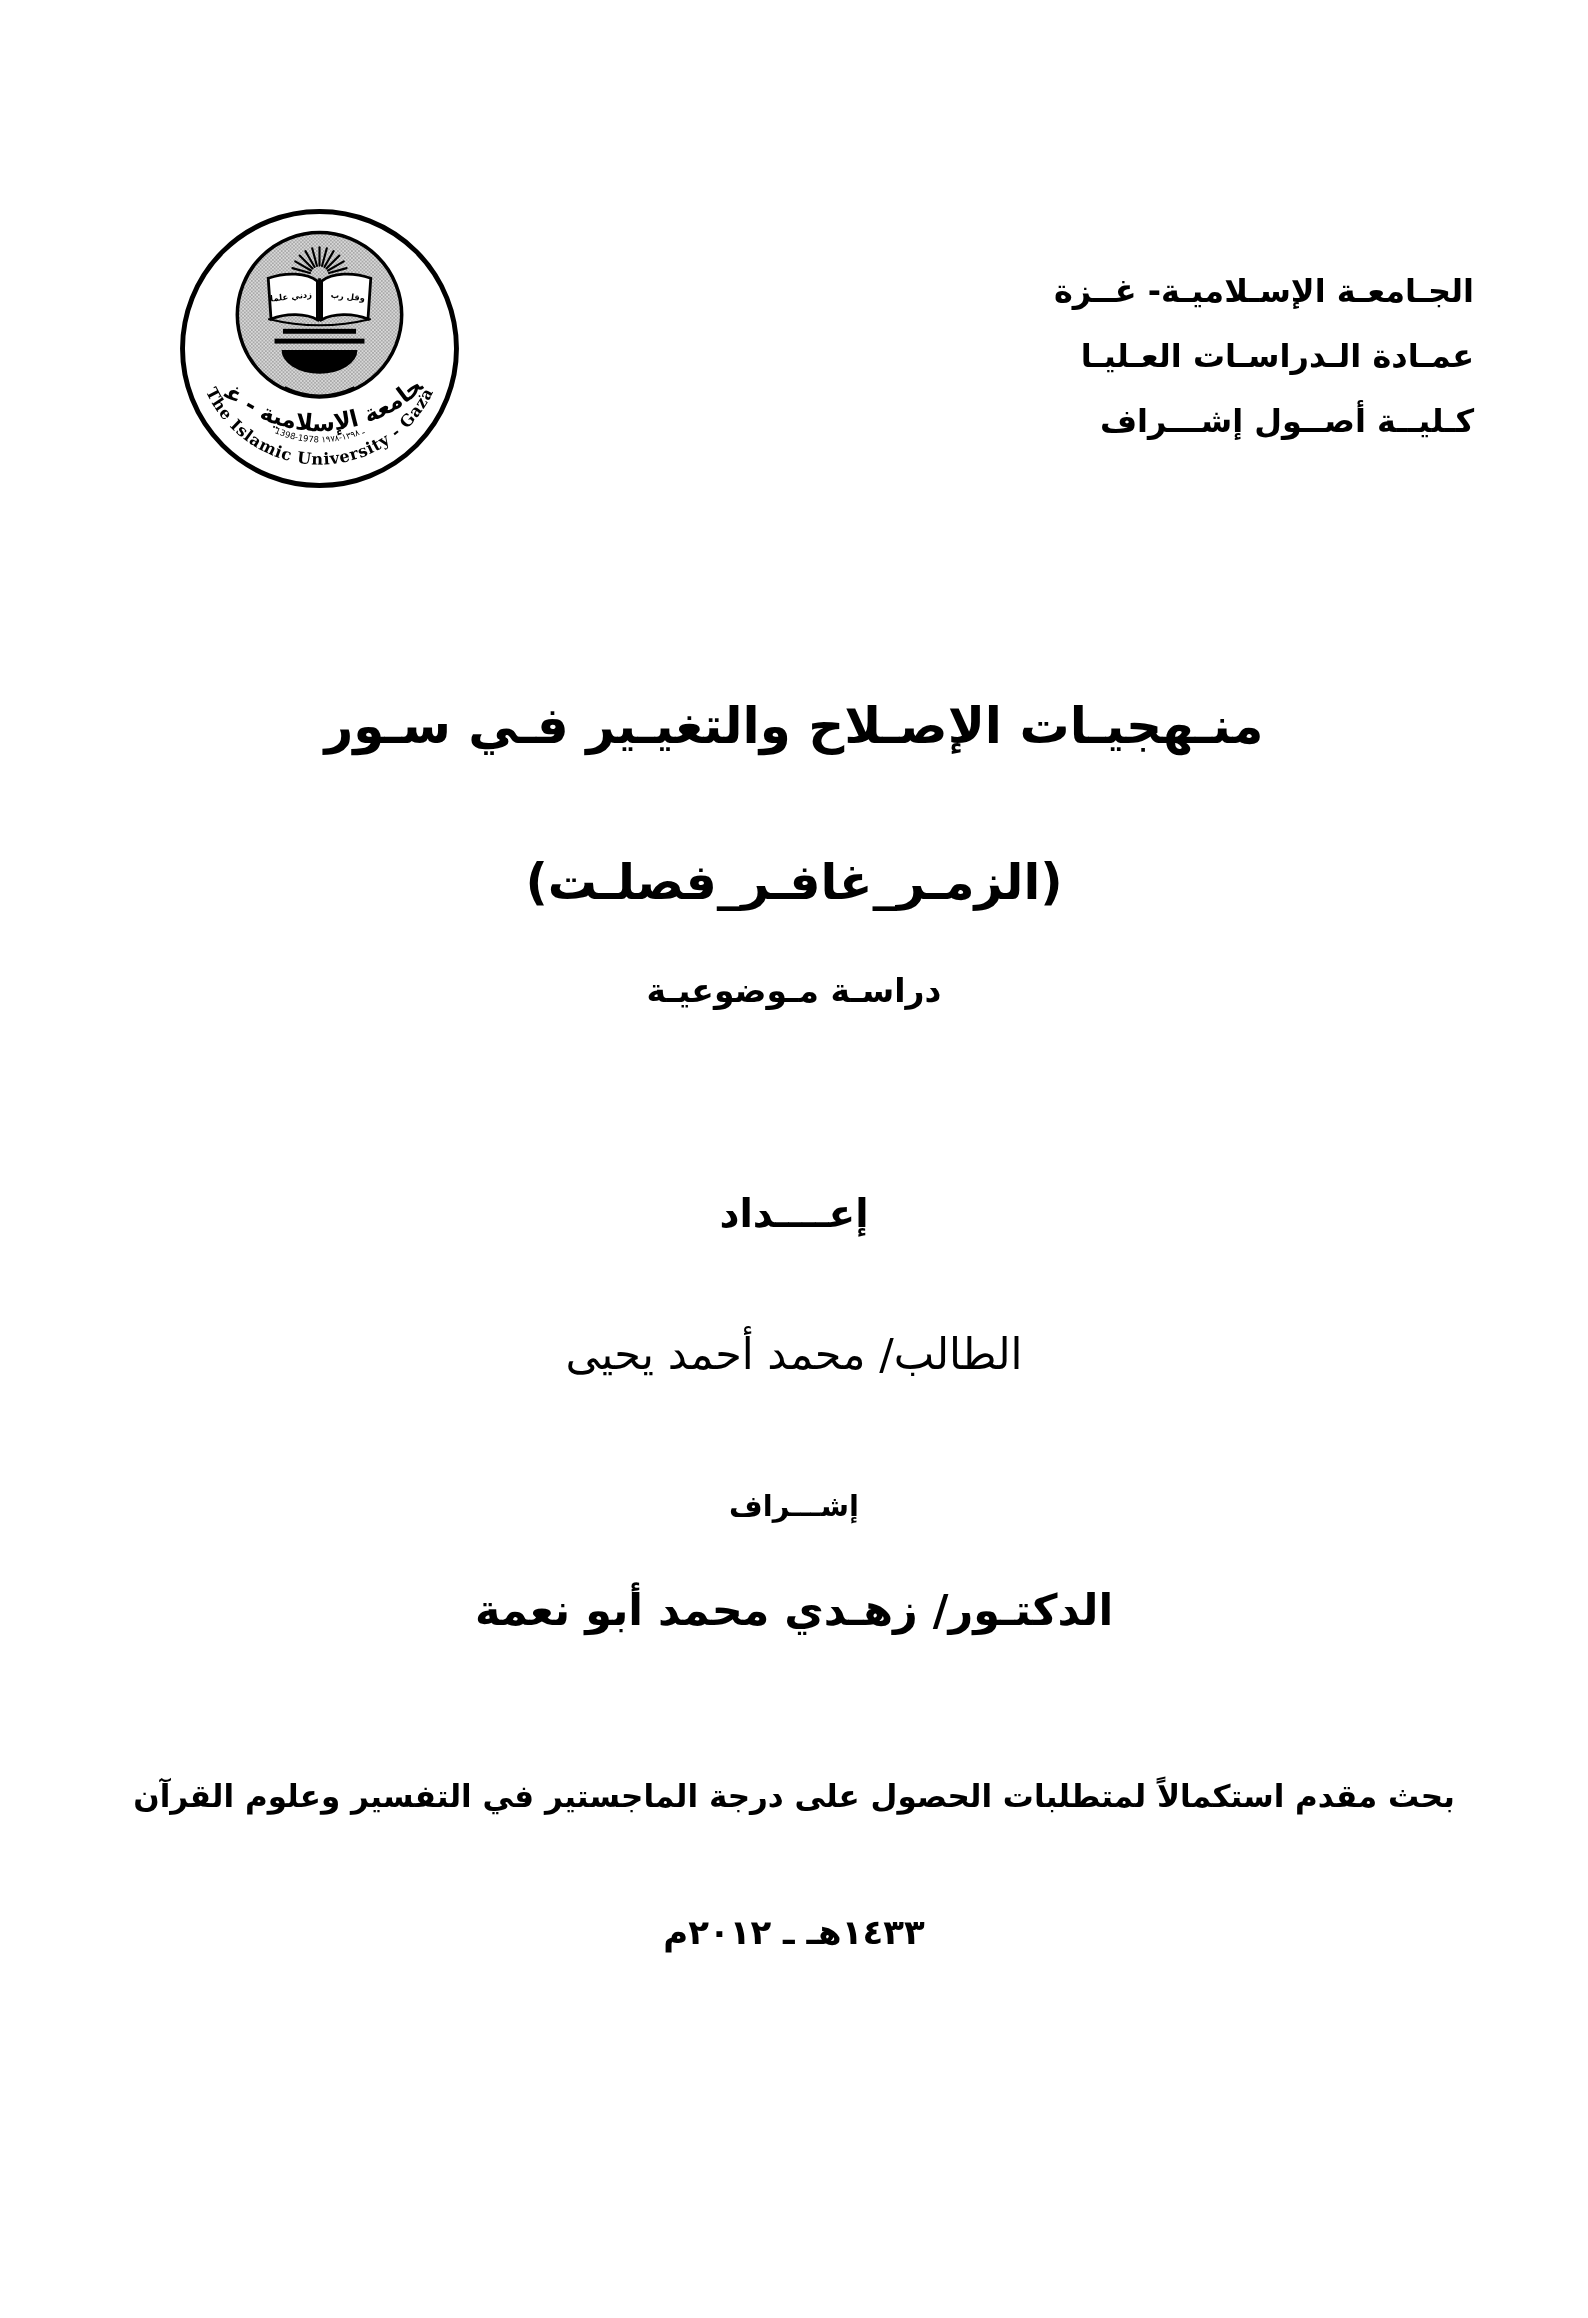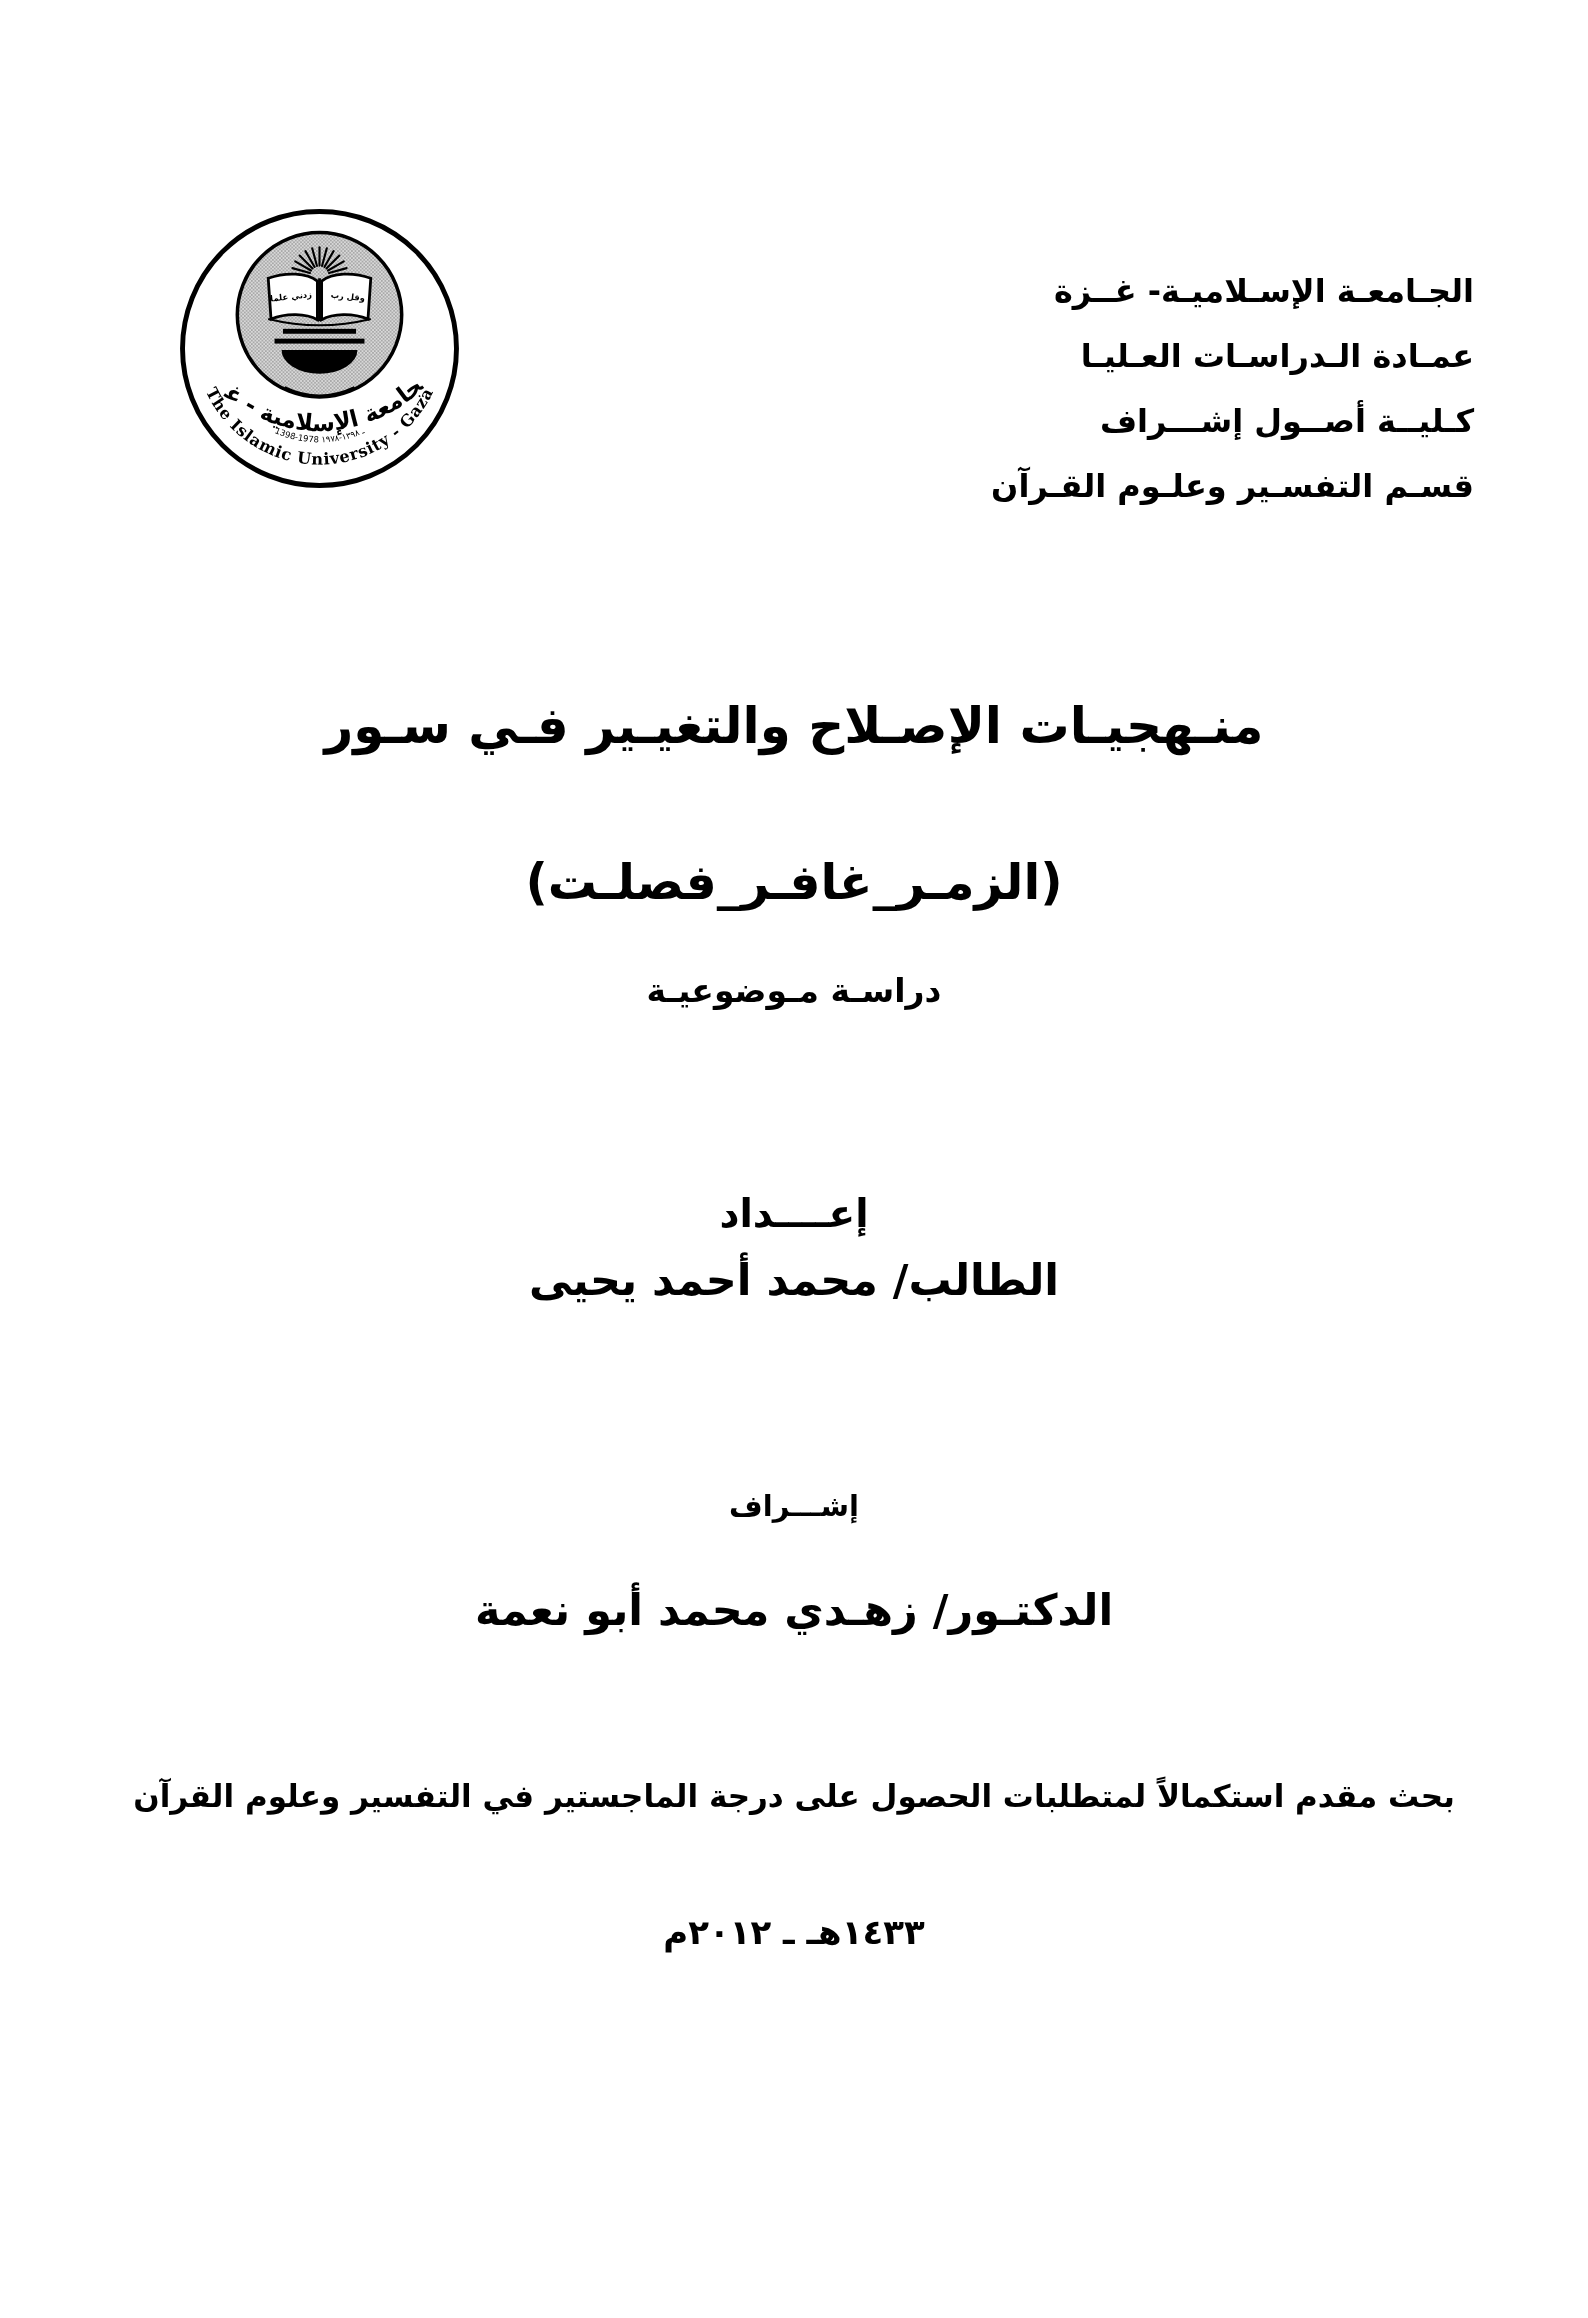--- a/index.html
+++ b/index.html
@@ -10,21 +10,21 @@
   .centered{position:absolute;left:0;right:0;text-align:center;direction:rtl;}
   .header-block{
     position:absolute;top:259px;right:114px;width:633px;
     direction:rtl;text-align:right;font-weight:bold;font-size:32px;line-height:65px;
     white-space:nowrap;
   }
   .title-line1{top:697px;font-size:50px;font-weight:bold;}
   .title-line2{top:854px;font-size:49px;font-weight:bold;}
   .subtitle{top:971px;font-size:33px;font-weight:bold;}
   .prep-heading{top:1191px;font-size:39px;font-weight:bold;}
-  .student-name{top:1255px;font-size:43px;font-weight:bold;}
+  .student-name{top:1329px;font-size:43px;font-weight:normal;}
   .sup-heading{top:1489px;font-size:29px;font-weight:bold;}
   .supervisor-name{top:1585px;font-size:43px;font-weight:bold;}
   .degree-statement{top:1778px;font-size:31px;font-weight:bold;white-space:nowrap;}
   .date-line{top:1912px;font-size:34px;font-weight:bold;}
   .logo-wrap{position:absolute;left:179px;top:206px;width:281px;height:285px;}
   svg text{font-family:"DejaVu Sans",sans-serif;}
   .seal-en{font-family:"DejaVu Serif",serif;font-weight:bold;font-size:23px;letter-spacing:1px;}
   .seal-ar{font-weight:bold;font-size:33px;}
   .seal-dates{font-size:12px;}
   .seal-book-text{font-size:12px;font-weight:bold;}
@@ -110,21 +110,20 @@
     <text class="seal-en" fill="#000">
       <textPath href="#arcEn" startOffset="50%" text-anchor="middle">The Islamic University - Gaza</textPath>
     </text>
   </svg>
 </div>
 
 <div class="header-block">
   <div>الجـامعـة الإسـلاميـة- غــزة</div>
   <div>عمـادة الـدراسـات العـليـا</div>
   <div>كـليــة أصــول إشـــراف</div>
-  <div>قسـم التفسـير وعلـوم القـرآن</div>
 </div>
 
 <div class="centered title-line1">منـهجيـات الإصـلاح والتغيـير فـي سـور</div>
 <div class="centered title-line2">(الزمـر_غافـر_فصلـت)</div>
 <div class="centered subtitle">دراسـة مـوضوعيـة</div>
 
 <div class="centered prep-heading">إعــــداد</div>
 <div class="centered student-name">الطالب/ محمد أحمد يحيى</div>
 
 <div class="centered sup-heading">إشـــراف</div>

